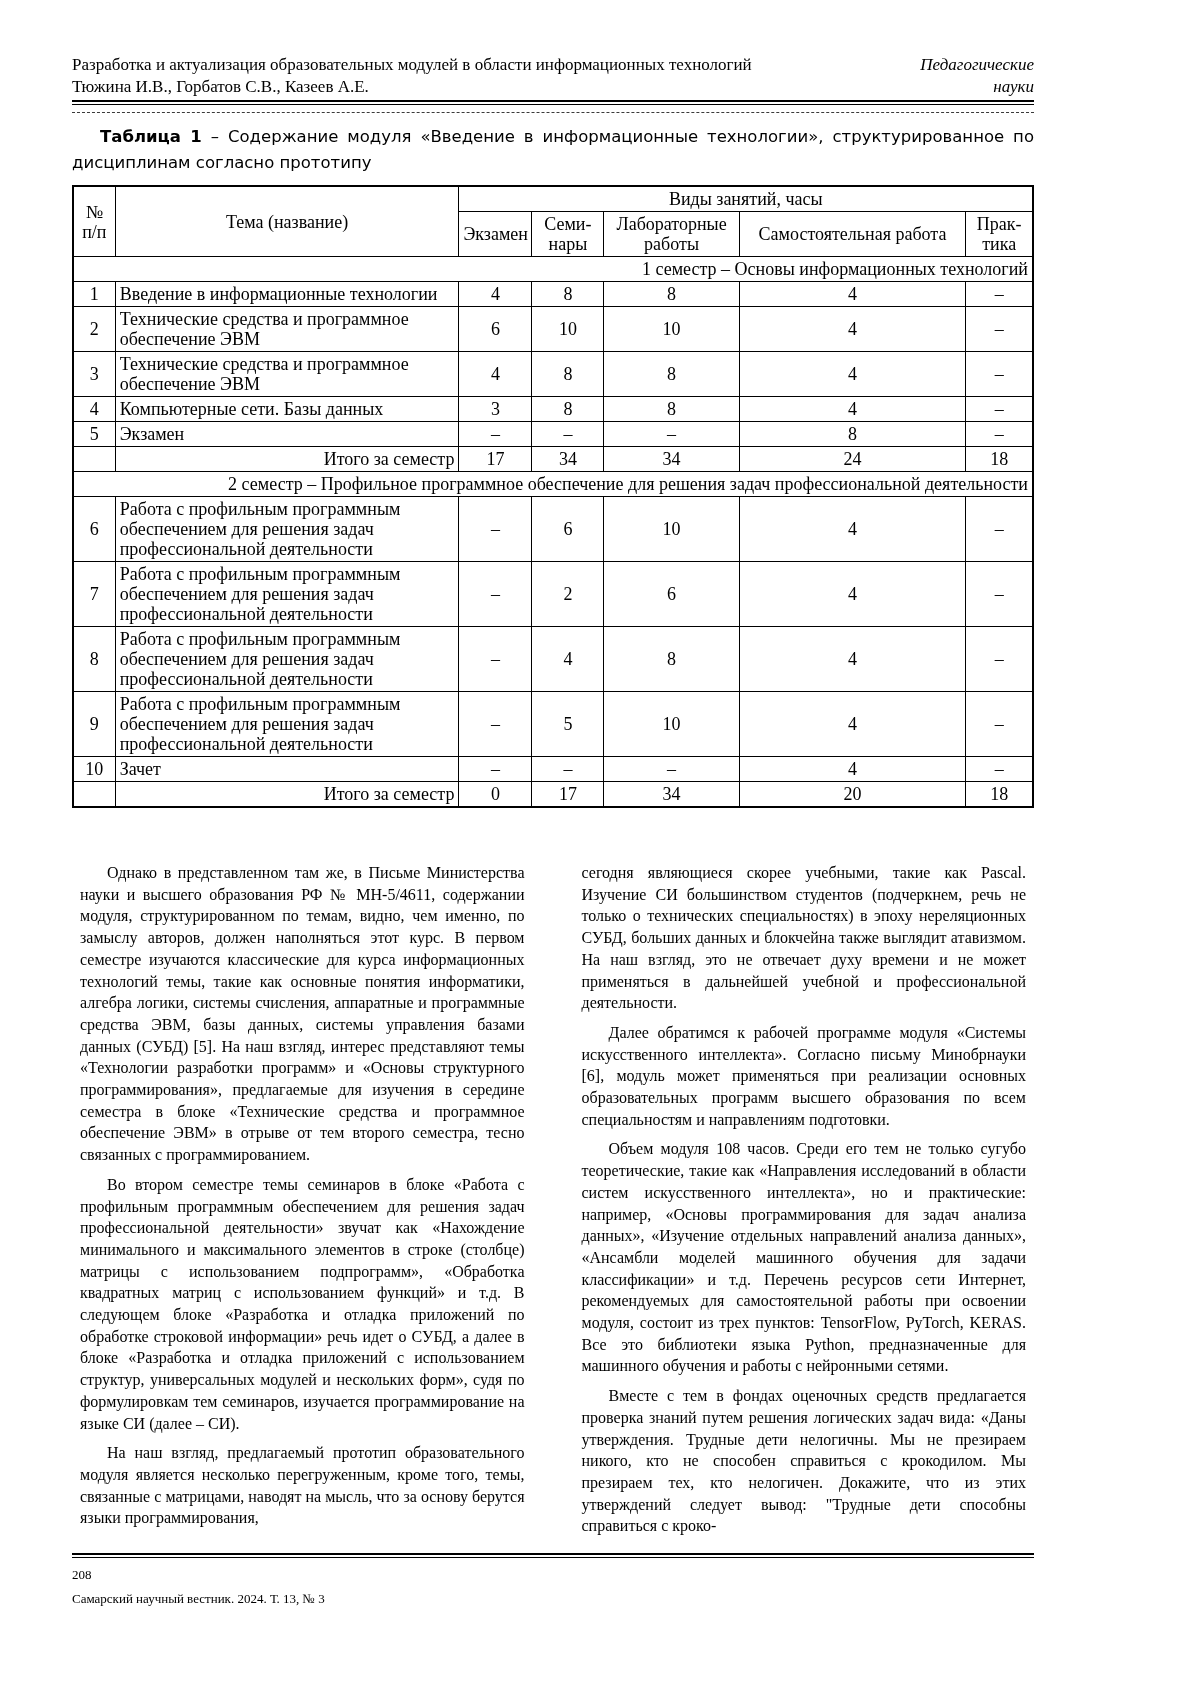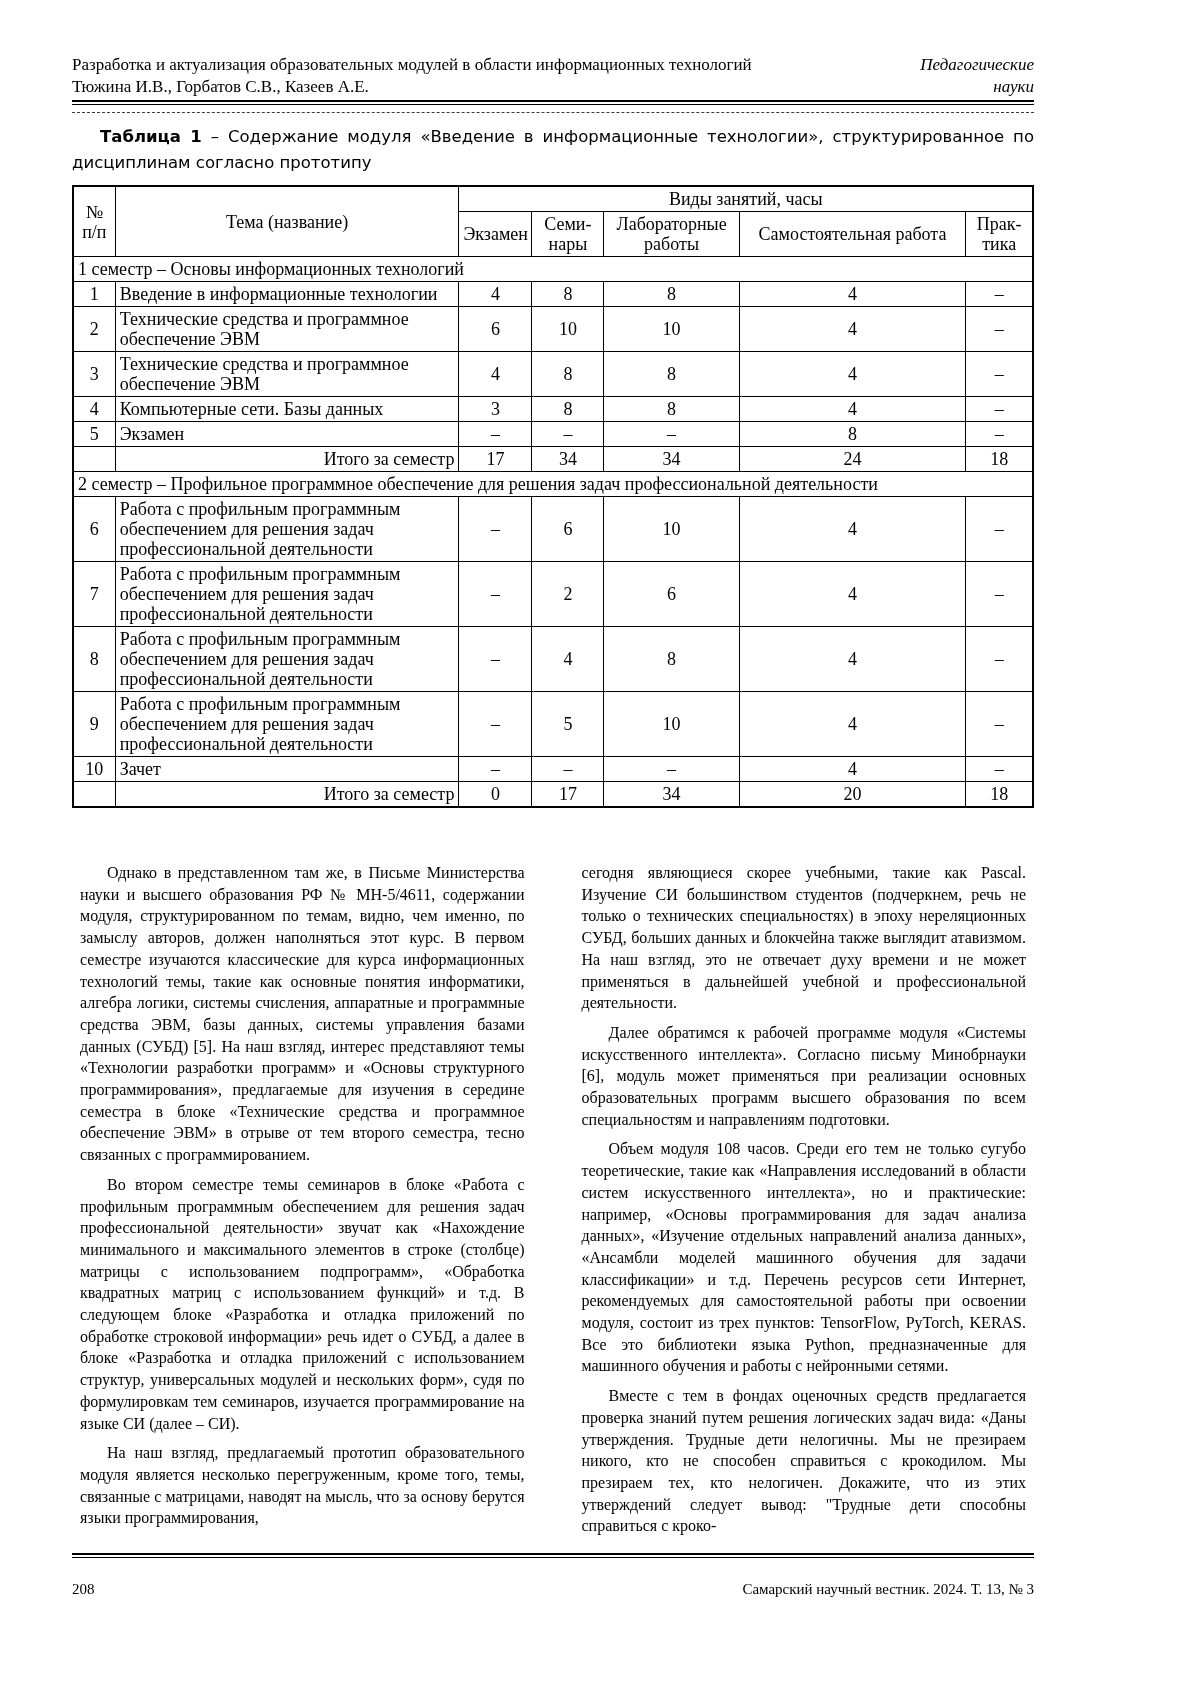--- a/index.html
+++ b/index.html
@@ -43,36 +43,36 @@
     padding: 2px 4px;
     font-weight: normal;
     vertical-align: middle;
     overflow: hidden;
   }
   th.h1, th.h2 { text-align: center; }
   th.h2 { padding-top: 4px; padding-bottom: 4px; }
   td.num-cell { text-align: center; }
   td.topic-cell { text-align: left; padding-left: 6px; }
   td.val-cell { text-align: center; }
-  td.section-cell { text-align: left; padding-top: 3px; padding-bottom: 3px; border-radius: 11px; }
+  td.section-cell { text-align: right; padding-top: 3px; padding-bottom: 3px; border-radius: 11px; }
   td.total-cell { text-align: right; padding-right: 6px; }
   
   .columns { display: flex; gap: 41px; margin-top: 46px; }
   .col { width: 460.5px; }
   .body-p {
     margin: 8px;
     font-size: 16px; line-height: 21.7px;
     text-align: justify; text-indent: 27px;
   }
   .body-p.no-indent { text-indent: 0; }
   
   .footer-rule { margin-top: 8px; }
   .footer {
     display: flex; justify-content: space-between;
-    font-size: 15px; line-height: 24px; margin-top: 19px;
+    font-size: 13px; line-height: 24px; margin-top: 5px; flex-direction: column;
   }
 </style>
 </head>
 <body>
 
 <div class="page">
 
   <div class="header">
     <div class="header-left">
       <div>Разработка и актуализация образовательных модулей в области информационных технологий</div>

